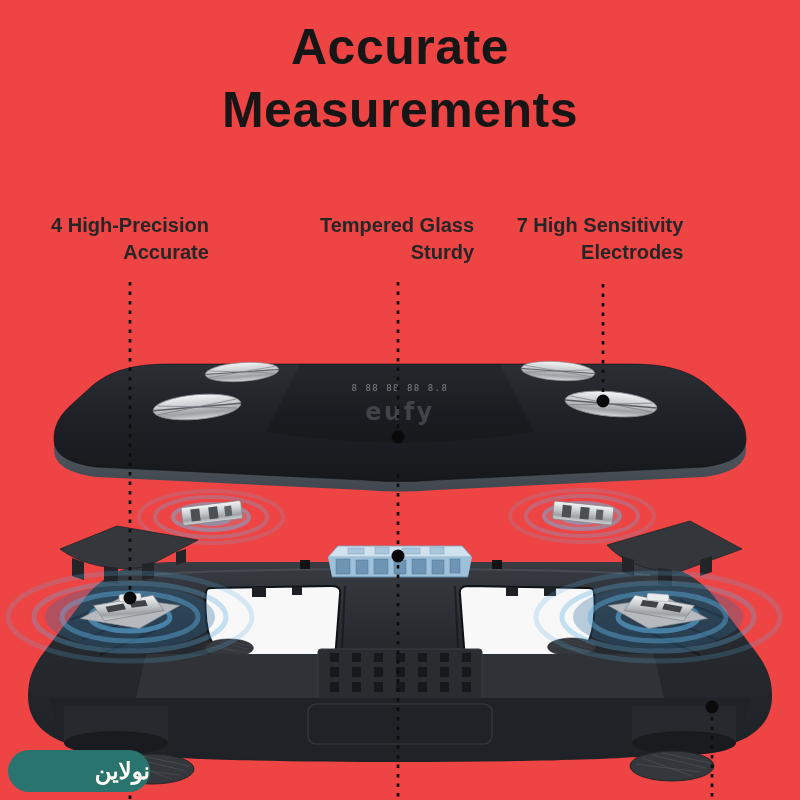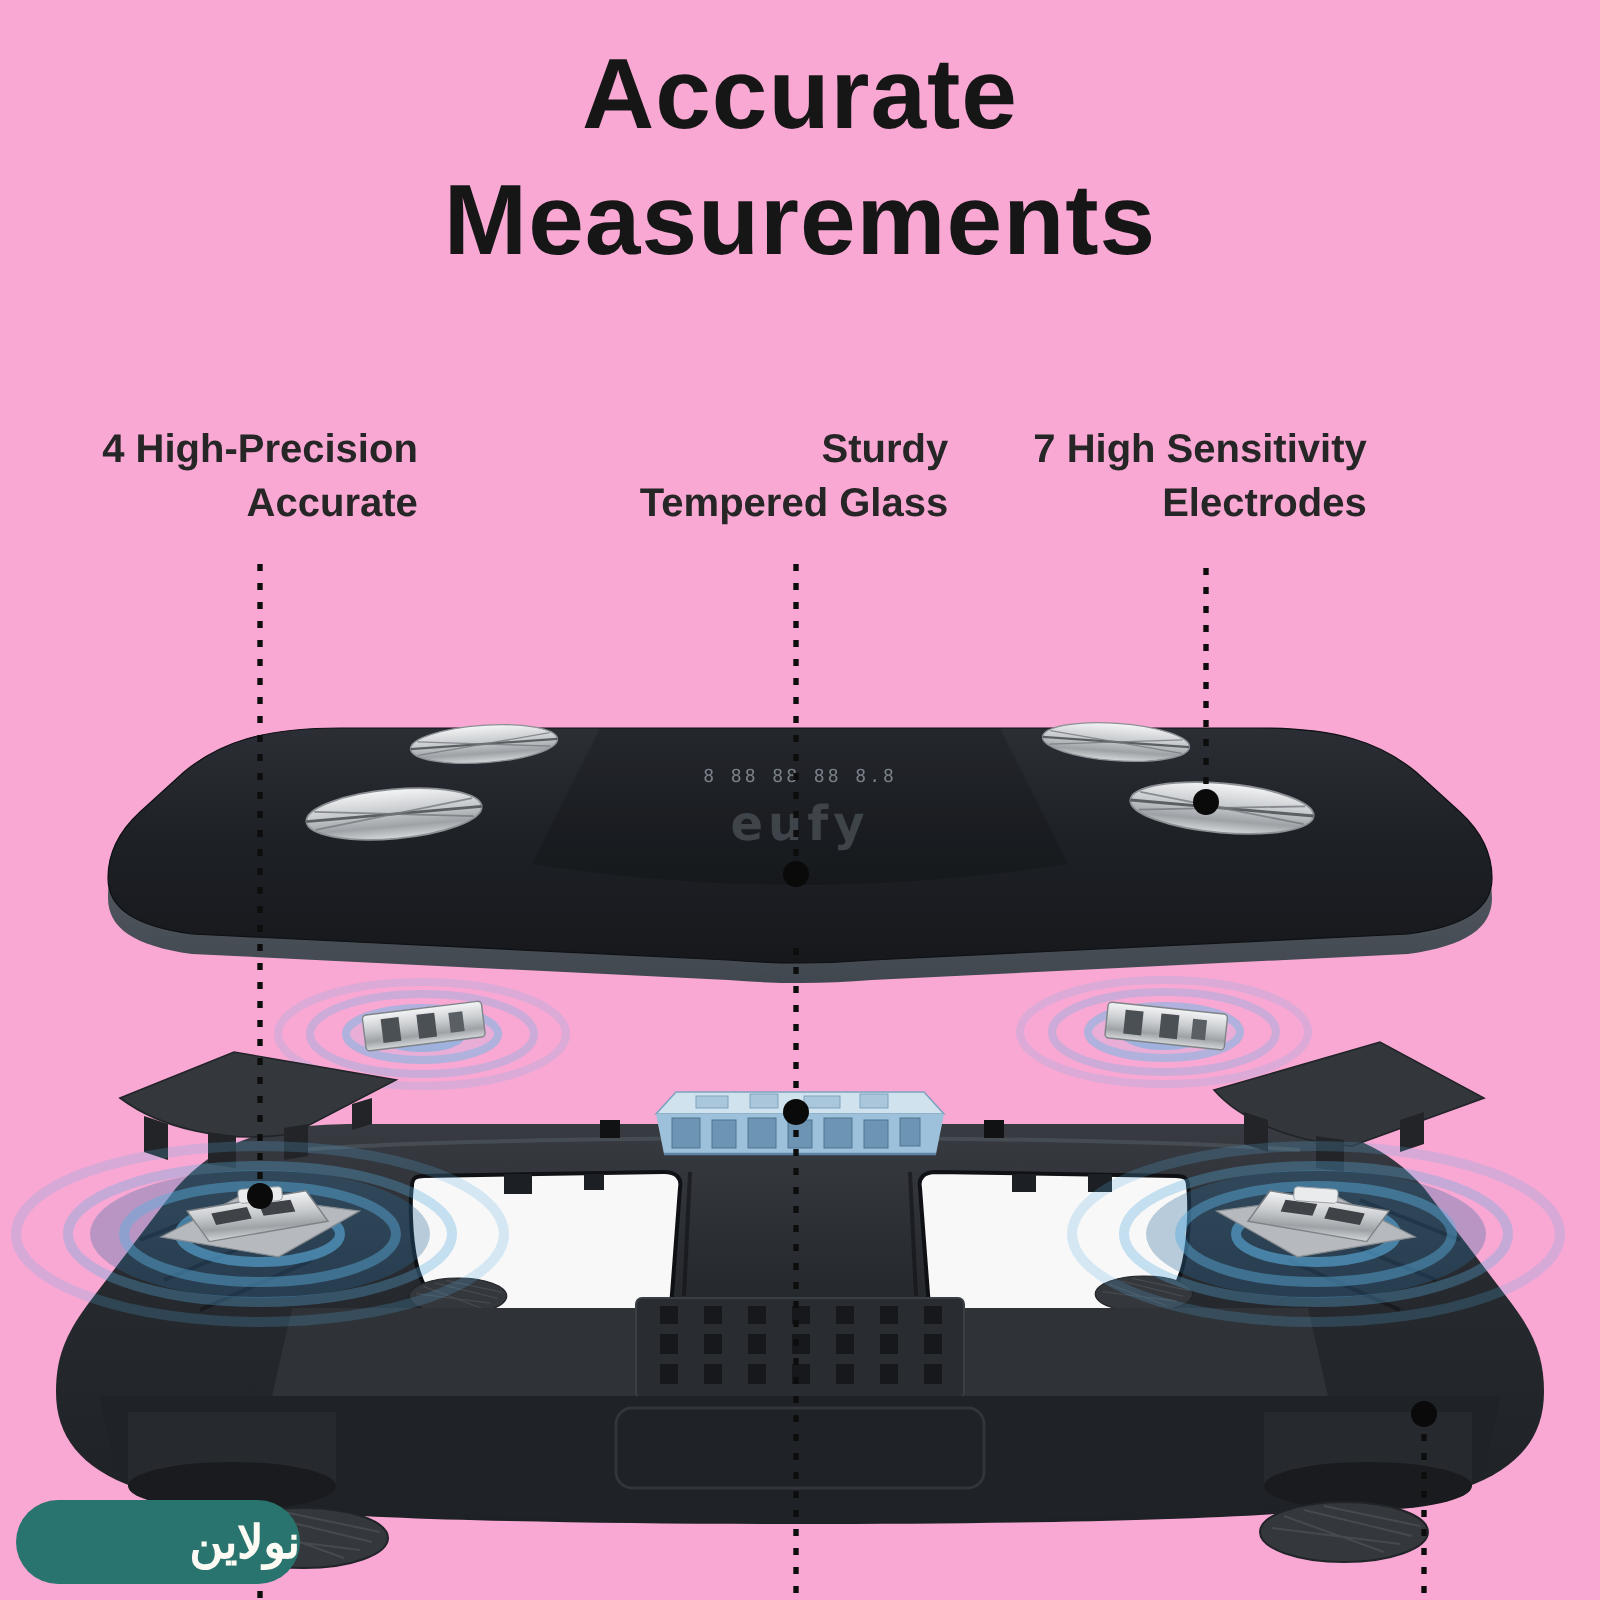--- a/index.html
+++ b/index.html
@@ -1,16 +1,16 @@
 <!DOCTYPE html>
 <html><head>
 <meta charset="utf-8">
 <style>
   html,body{margin:0;padding:0;background:#fff;}
-  #stage{position:relative;width:800px;height:800px;background:#f9a8d4;overflow:hidden;
+  #stage{position:relative;width:800px;height:800px;background:#ef4444;overflow:hidden;
          font-family:"Liberation Sans",sans-serif;}
   .title{position:absolute;top:16px;left:0;width:800px;text-align:center;
          font-size:50px;line-height:63px;font-weight:800;color:#161616;letter-spacing:.5px;}
   .callout{position:absolute;top:212px;transform:translateX(-50%);text-align:right;
            font-size:20px;line-height:27px;font-weight:700;color:#262626;white-space:nowrap;}
   #callout-sensors{left:130px;}
   #callout-glass{left:397px;}
   #callout-electrodes{left:600px;}
   #scene{position:absolute;left:0;top:0;width:800px;height:800px;}
   .badge{position:absolute;left:8px;top:750px;width:142px;height:42px;border-radius:22px;
@@ -25,22 +25,22 @@
   <div class="title">
     <div>Accurate</div>
     <div>Measurements</div>
   </div>
 
   <div class="callout" id="callout-sensors">
     <div>4 High-Precision</div>
     <div>Accurate</div>
   </div>
   <div class="callout" id="callout-glass">
+    <div>Tempered Glass</div>
     <div>Sturdy</div>
-    <div>Tempered Glass</div>
   </div>
   <div class="callout" id="callout-electrodes">
     <div>7 High Sensitivity</div>
     <div>Electrodes</div>
   </div>
 
   <svg id="scene" viewBox="0 0 800 800">
     <defs>
       <linearGradient id="glassGrad" x1="0" y1="0" x2="0" y2="1">
         <stop offset="0" stop-color="#2b2f35"></stop>

